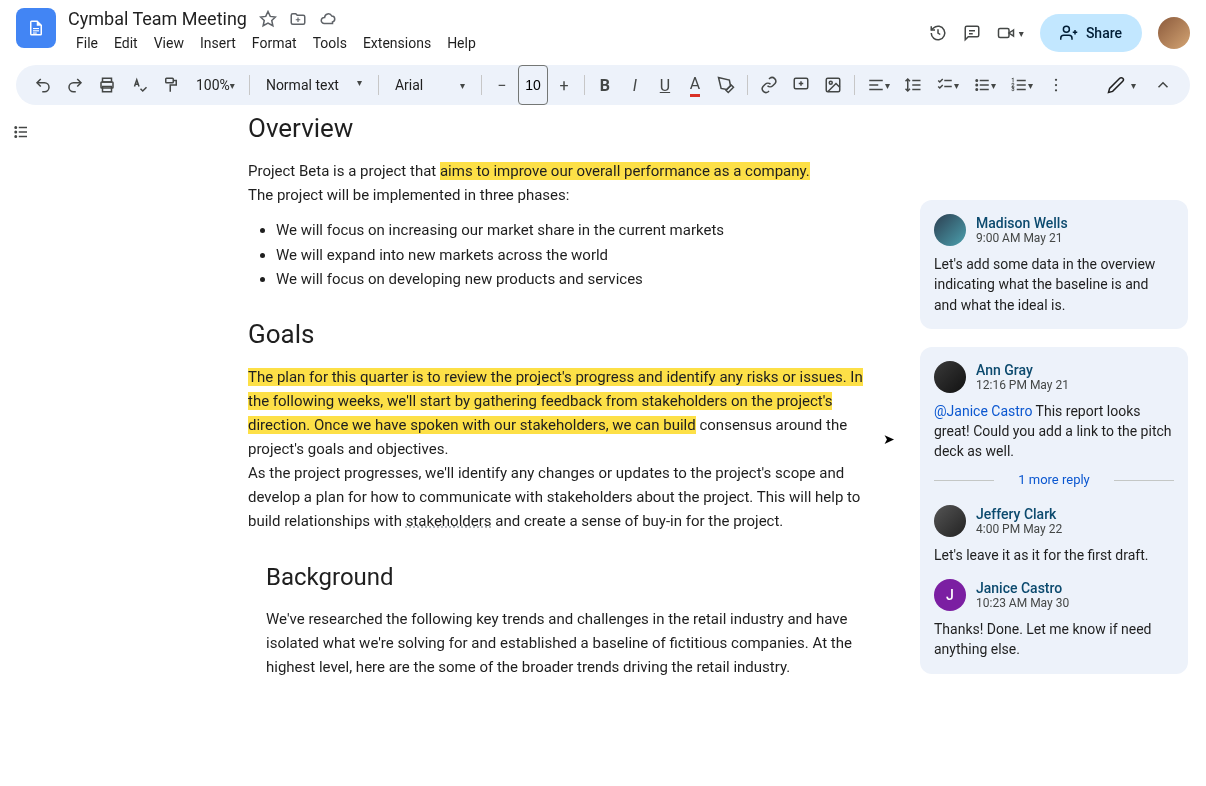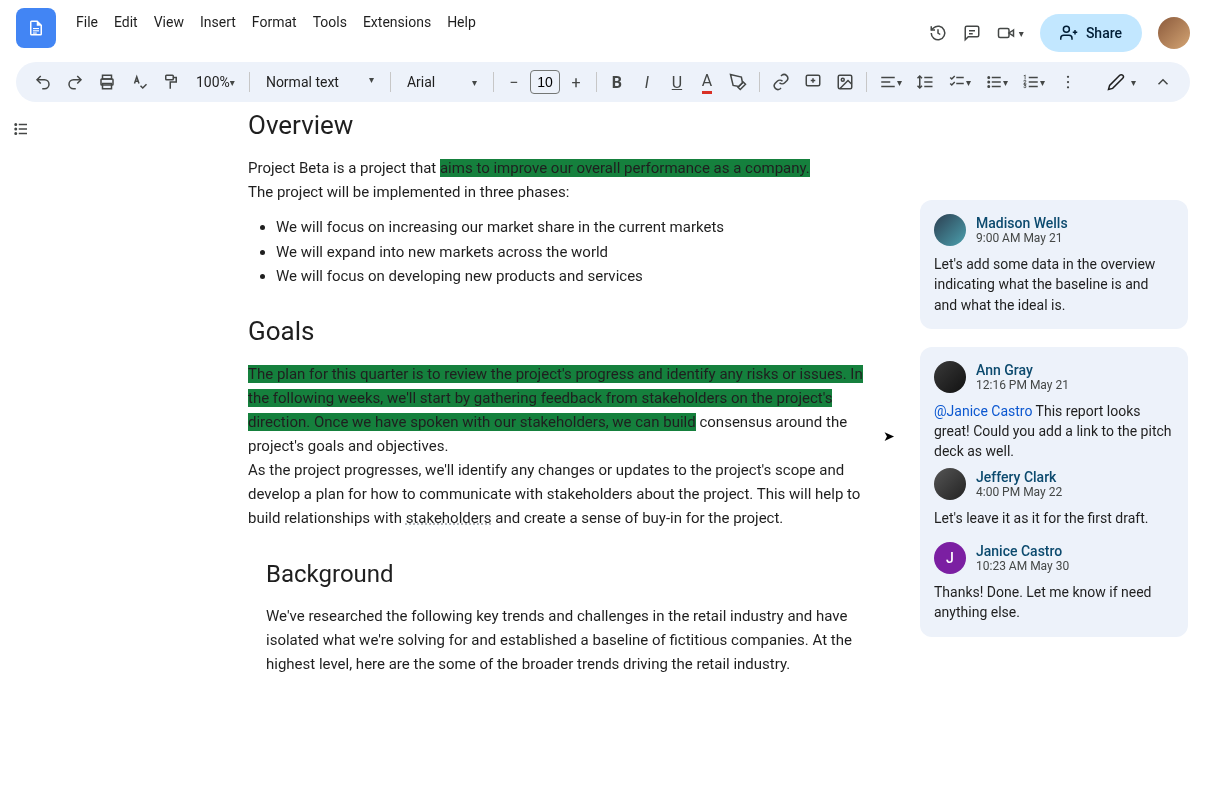--- a/index.html
+++ b/index.html
@@ -16,39 +16,39 @@
 .header-actions { display: flex; align-items: center; gap: 16px; padding-top: 6px; }
 .header-icon { color: #444746; cursor: pointer; display: flex; align-items: center; }
 .meet-btn { display: flex; align-items: center; gap: 4px; }
 .share-btn { display: flex; align-items: center; gap: 8px; background: #c2e7ff; color: #001d35; padding: 10px 20px; border-radius: 40px; font-size: 14px; font-weight: 500; cursor: pointer; }
 .avatar { width: 32px; height: 32px; border-radius: 50%; background: linear-gradient(135deg, #8b5a3c, #d4a574); }
 
 .toolbar { margin: 10px 16px 0 16px; background: #edf2fa; border-radius: 24px; padding: 4px 12px; display: flex; align-items: center; gap: 2px; height: 40px; }
 .tb-btn { padding: 6px; border-radius: 4px; cursor: pointer; color: #444746; display: flex; align-items: center; justify-content: center; min-width: 28px; height: 28px; }
 .tb-sep { width: 1px; height: 20px; background: #c7c7c7; margin: 0 4px; }
 .zoom { font-size: 14px; padding: 4px 8px; display: flex; align-items: center; cursor: pointer; }
-.style-sel { font-size: 14px; padding: 4px 10px; display: flex; align-items: flex-start; gap: 30px; cursor: pointer; min-width: 110px; }
+.style-sel { font-size: 14px; padding: 4px 10px; display: flex; align-items: flex-start; gap: 18px; cursor: pointer; min-width: 110px; }
 .font-sel { font-size: 14px; padding: 4px 10px; display: flex; align-items: center; gap: 20px; cursor: pointer; min-width: 90px; justify-content: space-between; }
 .font-size-box { display: flex; align-items: center; gap: 2px; }
-.font-size-input { width: 30px; height: 24px; text-align: center; border: 1px solid #747775; border-radius: 4px; font-size: 14px; background: #edf2fa; }
+.font-size-input { width: 30px; height: 40px; text-align: center; border: 1px solid #747775; border-radius: 4px; font-size: 14px; background: #edf2fa; }
 .tb-right { margin-left: auto; display: flex; align-items: center; gap: 2px; }
 .edit-mode { display: flex; align-items: center; gap: 6px; padding: 4px 10px; cursor: pointer; }
 .caret { font-size: 10px; color: #444746; }
 
 .main { display: flex; margin-top: 8px; height: calc(786px - 130px); }
 .ruler-tab { width: 48px; padding: 10px 12px; }
 .outline-icon { color: #444746; cursor: pointer; }
 
 .doc-area { flex: 1; padding: 0 20px 0 200px; position: relative; overflow: hidden; }
 .doc-content { max-width: 630px; }
 .doc-content h2 { font-size: 26px; font-weight: 400; color: #1f1f1f; margin-bottom: 16px; }
 .doc-content p { font-size: 15px; line-height: 1.6; color: #1f1f1f; }
 .doc-content ul { padding-left: 28px; margin: 12px 0 28px 0; }
 .doc-content li { font-size: 15px; line-height: 1.5; color: #1f1f1f; margin-bottom: 2px; }
-.highlight { background: #15803d; }
+.highlight { background: #fde047; }
 .section2 { margin-top: 20px; }
 .section3 { margin-top: 30px; padding-left: 18px; }
 .section3 h2 { font-size: 24px; }
 .wavy { text-decoration: underline; text-decoration-style: dotted; text-decoration-color: #9aa0a6; }
 
 .comments-panel { position: absolute; right: 18px; top: 200px; width: 268px; display: flex; flex-direction: column; gap: 18px; }
 .comment-card { background: #edf2fa; border-radius: 12px; padding: 14px; }
 .comment-head { display: flex; gap: 10px; align-items: center; margin-bottom: 8px; }
 .comment-avatar { width: 32px; height: 32px; border-radius: 50%; background: #888; flex-shrink: 0; display:flex; align-items:center; justify-content:center; color:#fff; font-size:14px; font-weight:500;}
 .av-1 { background: linear-gradient(135deg,#2c3e50,#4ca1af); }
@@ -74,20 +74,39 @@
 <div class="header">
   <div class="docs-icon">
     <svg viewBox="0 0 24 24" fill="white">
         <path d="M14 2H6a2 2 0 0 0-2 2v16a2 2 0 0 0 2 2h12a2 2 0 0 0 2-2V8l-6-6zM6 20V4h7v5h5v11H6z"></path>
         <rect x="8" y="12" width="8" height="1.5" fill="white"></rect>
         <rect x="8" y="15" width="8" height="1.5" fill="white"></rect>
         <rect x="8" y="18" width="5" height="1.5" fill="white"></rect>
       </svg>
   </div>
   <div class="title-area">
+    <div class="title-row">
+      <span class="doc-title">Cymbal Team Meeting</span>
+      <span class="title-icon">
+          <svg viewBox="0 0 24 24" fill="none" stroke="currentColor" stroke-width="2">
+            <polygon points="12 2 15 8.5 22 9.3 17 14 18.5 21 12 17.5 5.5 21 7 14 2 9.3 9 8.5 12 2"></polygon>
+          </svg>
+        </span>
+      <span class="title-icon">
+          <svg viewBox="0 0 24 24" fill="none" stroke="currentColor" stroke-width="2">
+            <path d="M3 7a2 2 0 0 1 2-2h4l2 2h8a2 2 0 0 1 2 2v8a2 2 0 0 1-2 2H5a2 2 0 0 1-2-2V7z"></path>
+            <path d="M12 10v6m-3-3h6" stroke-width="1.5"></path>
+          </svg>
+        </span>
+      <span class="title-icon">
+          <svg viewBox="0 0 24 24" fill="none" stroke="currentColor" stroke-width="2">
+            <path d="M18 18H7a4 4 0 1 1 .5-7.97A5 5 0 0 1 17 8a4 4 0 0 1 1 7.87z"></path>
+          </svg>
+        </span>
+    </div>
     <div class="menu-row">
       <span class="menu-item">File</span>
       <span class="menu-item">Edit</span>
       <span class="menu-item">View</span>
       <span class="menu-item">Insert</span>
       <span class="menu-item">Format</span>
       <span class="menu-item">Tools</span>
       <span class="menu-item">Extensions</span>
       <span class="menu-item">Help</span>
     </div>
@@ -343,20 +362,21 @@
 
   <div class="comment-card">
     <div class="comment-head">
       <div class="comment-avatar av-2"></div>
       <div>
         <div class="comment-name">Ann Gray</div>
         <div class="comment-time">12:16 PM May 21</div>
       </div>
     </div>
     <div class="comment-body"><span class="mention">@Janice Castro</span><span> This report looks great! Could you add a link to the pitch deck as well.</span></div>
+    <div class="more-reply">1 more reply</div>
 
     <div class="thread-item">
       <div class="comment-head">
         <div class="comment-avatar av-3"></div>
         <div>
           <div class="comment-name">Jeffery Clark</div>
           <div class="comment-time">4:00 PM May 22</div>
         </div>
       </div>
       <div class="comment-body">Let's leave it as it for the first draft.</div>

